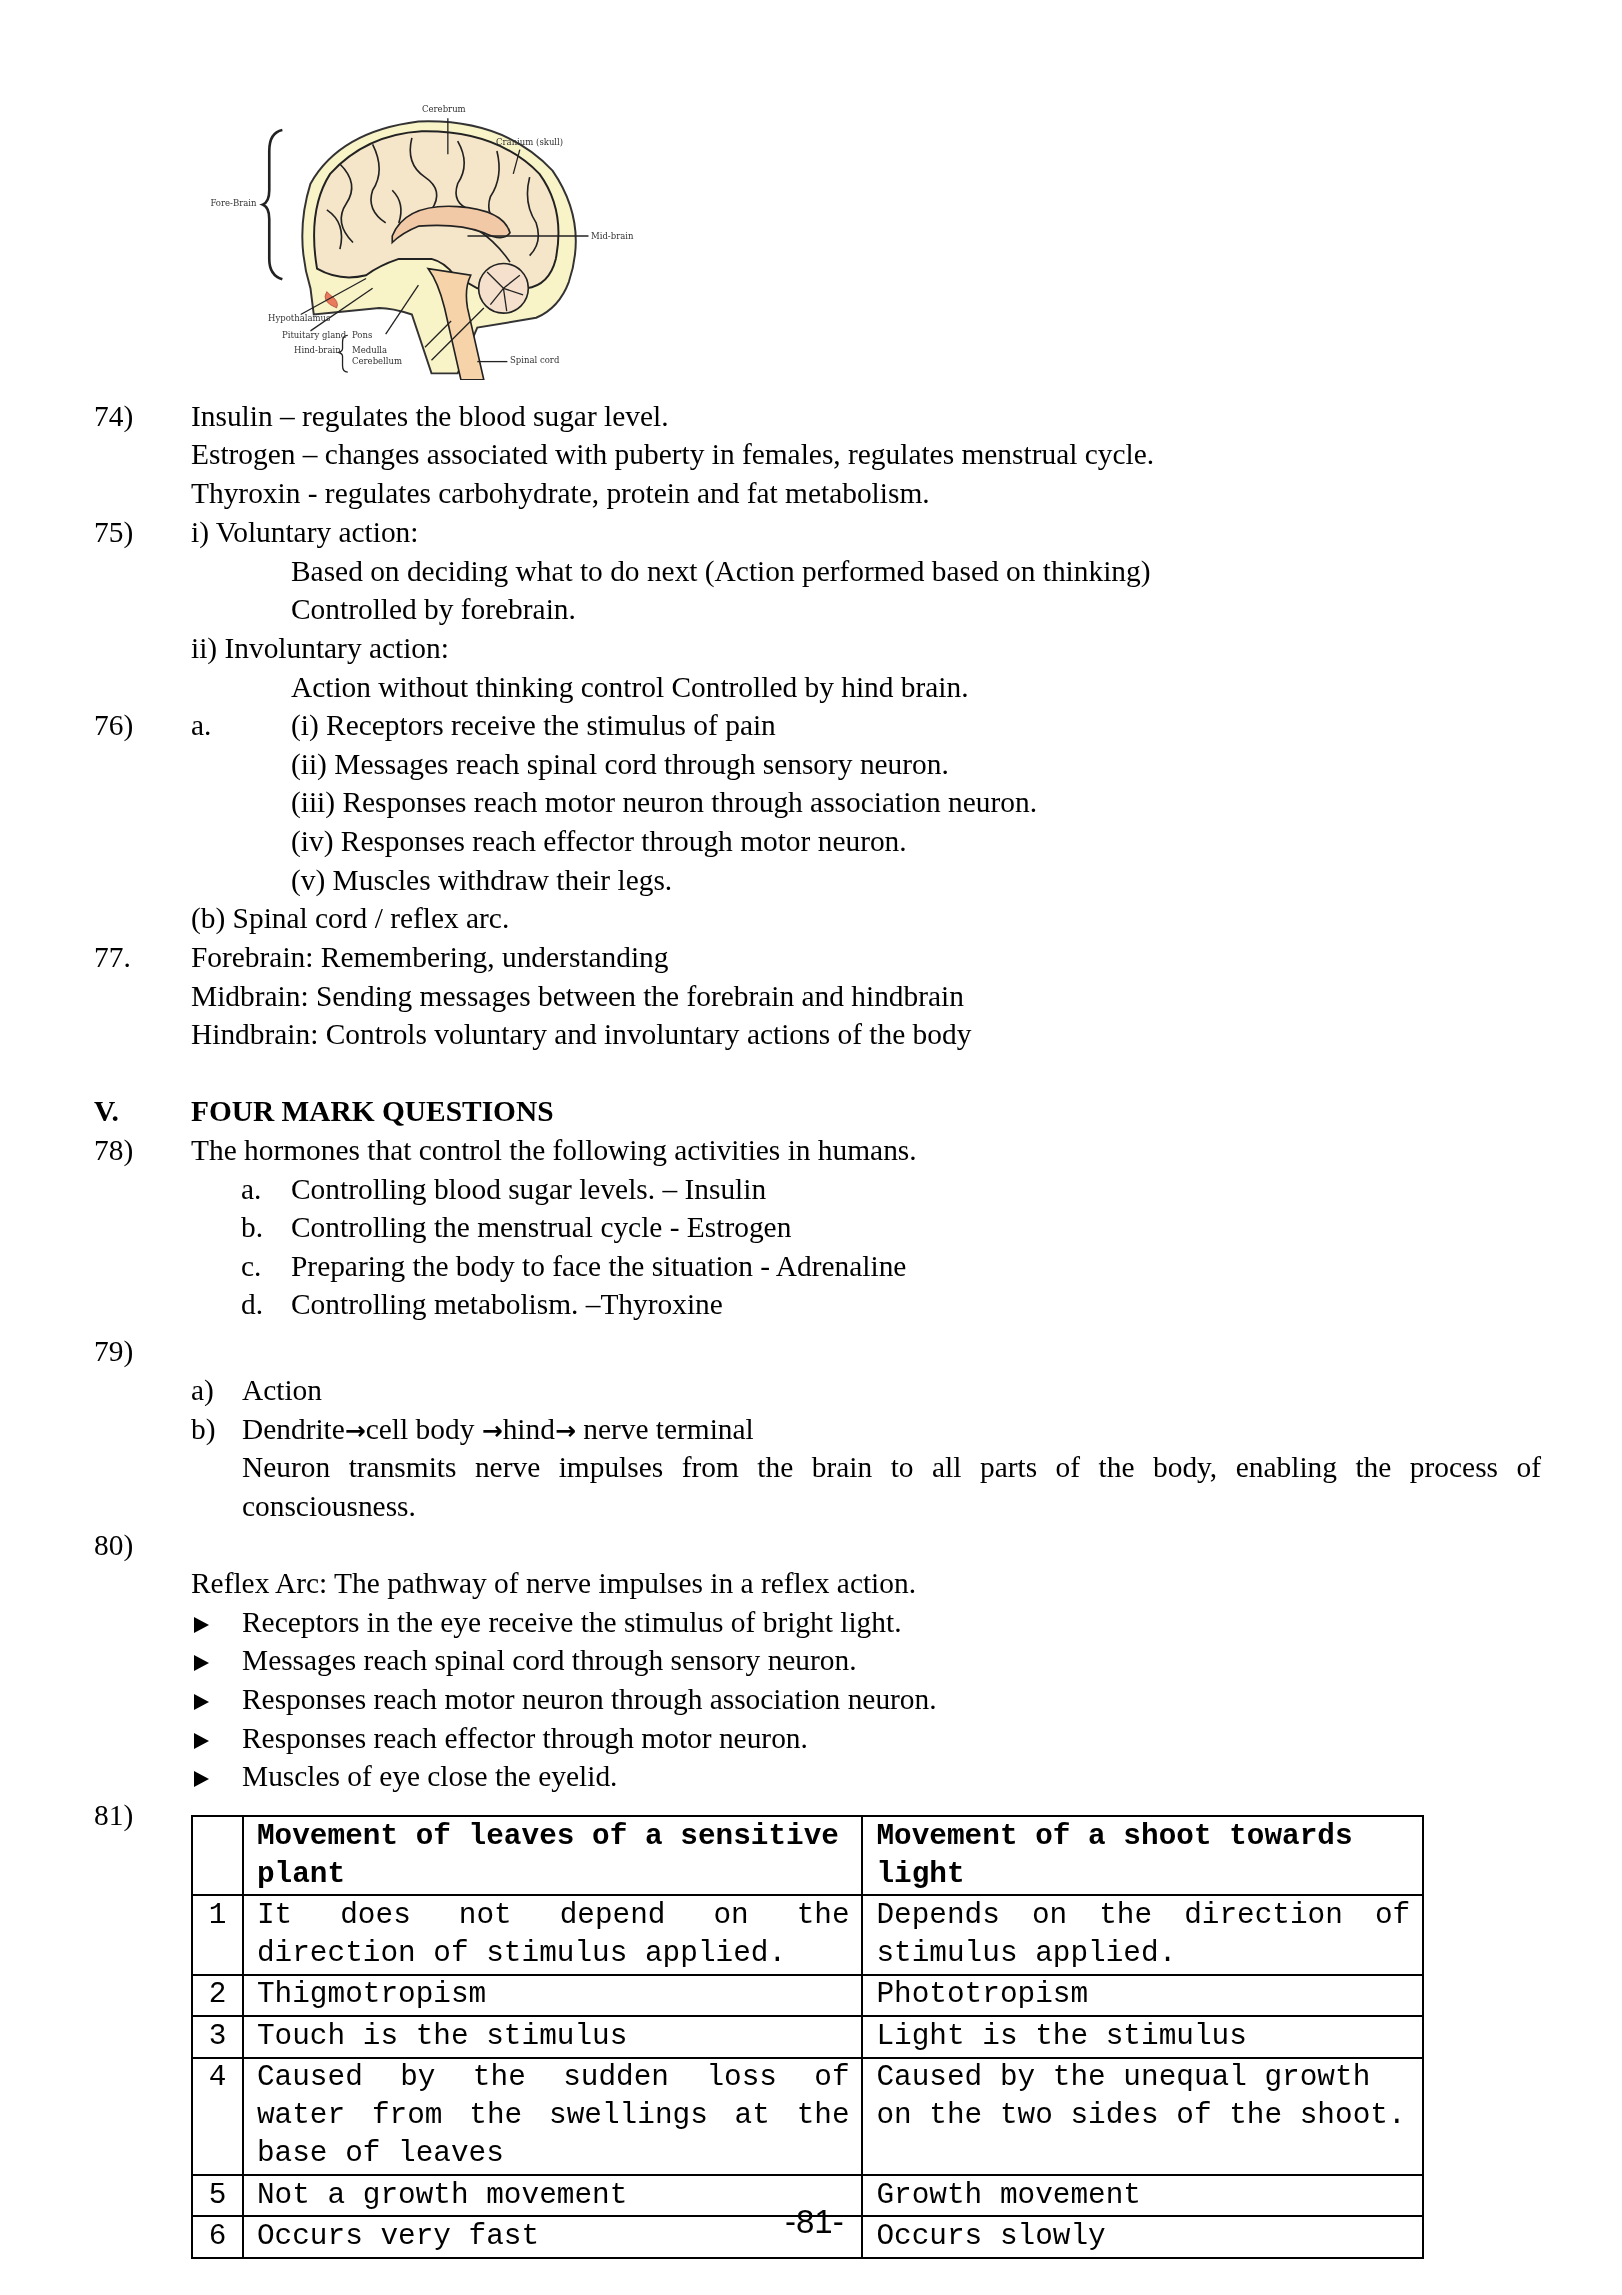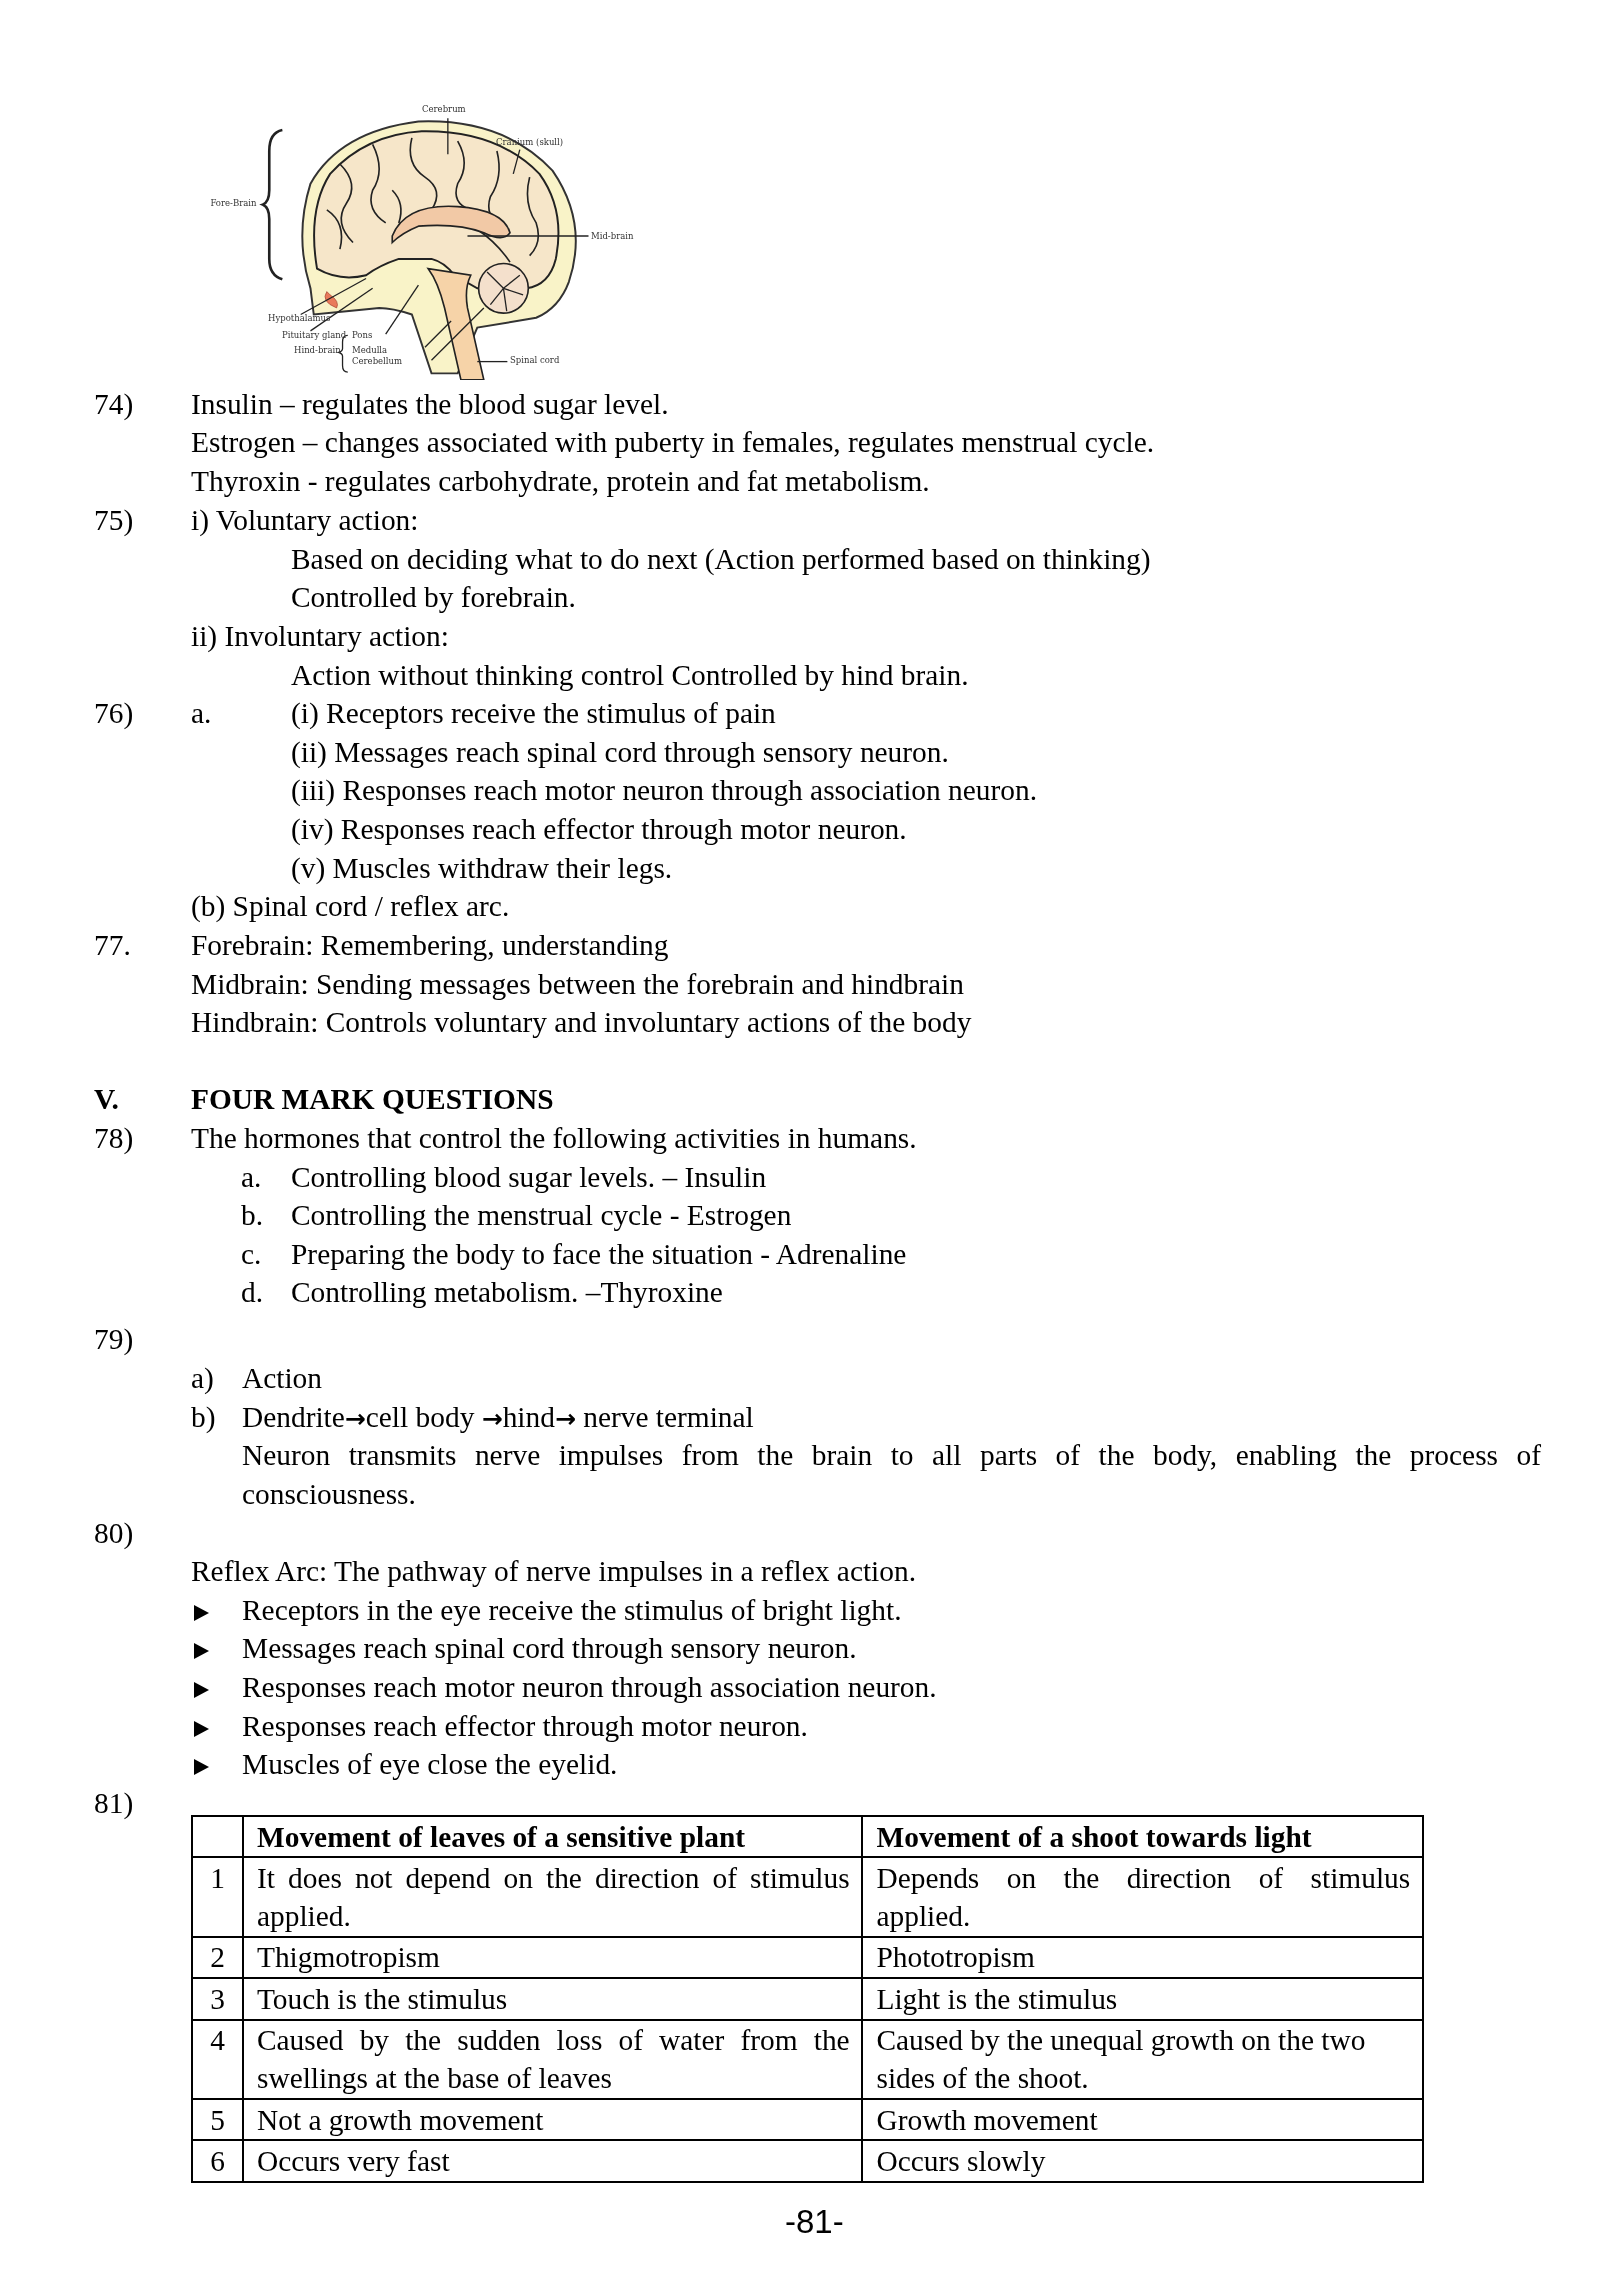--- a/index.html
+++ b/index.html
@@ -1,27 +1,27 @@
 <!DOCTYPE html>
 <html style="font-size:10.5px"><head>
 <meta charset="utf-8">
 <style>
   html, body { margin: 0; padding: 0; background: #ffffff; }
   body { width: 1622px; height: 2295px; position: relative; overflow: hidden;
          font-family: "Liberation Serif", "DejaVu Serif", serif; color: #000; }
-  .ln { position: absolute; font-size: 29.4px; line-height: 39px; height: 39px; white-space: nowrap; }
+  .ln { position: absolute; font-size: 29.4px; line-height: 39px; height: 39px; white-space: nowrap; margin-top: 12px; }
   .b { font-weight: bold; }
   .just { text-align: justify; text-align-last: justify; white-space: normal; }
   
   .fig { position: absolute; left: 196px; top: 92px; width: 471px; height: 288px; }
   .fig .lbl { position: absolute; font-family: "DejaVu Serif", serif; font-size: 8.5px; color: #333; white-space: nowrap; text-align: center; }
   
   table.cmp { position: absolute; left: 191px; top: 1815px; width: 1233px; border-collapse: collapse;
               font-family: "Liberation Serif", serif; font-size: 29.4px; line-height: 38px; }
-  table.cmp td, table.cmp th { border: 2.6px solid #000; vertical-align: top; padding: 0.7px 11.8px 0.7px 13px; text-align: left; }
+  table.cmp td, table.cmp th { border: 2.6px solid #000; vertical-align: top; padding: 0.7px 11.8px 0.7px 13px; text-align: left; font-family: Liberation Mono, monospace; }
   table.cmp td.num { text-align: center; padding: 0.7px 0; width: 46px; }
   table.cmp th { font-weight: bold; }
   table.cmp td.j { text-align: justify; border-radius: 6px; }
   .pgnum { position: absolute; left: 785px; top: 2203px; font-family: "Liberation Sans", sans-serif; font-size: 33px; }
   .bullet { display: inline-block; width: 0; height: 0; border-top: 8.5px solid transparent; border-bottom: 8.5px solid transparent;
             border-left: 15.7px solid #000; margin-right: 0; vertical-align: middle; }
   .arrow { font-family: "DejaVu Sans", sans-serif; font-weight: bold; font-size: 25px; }
 </style>
 </head>
 <body>

